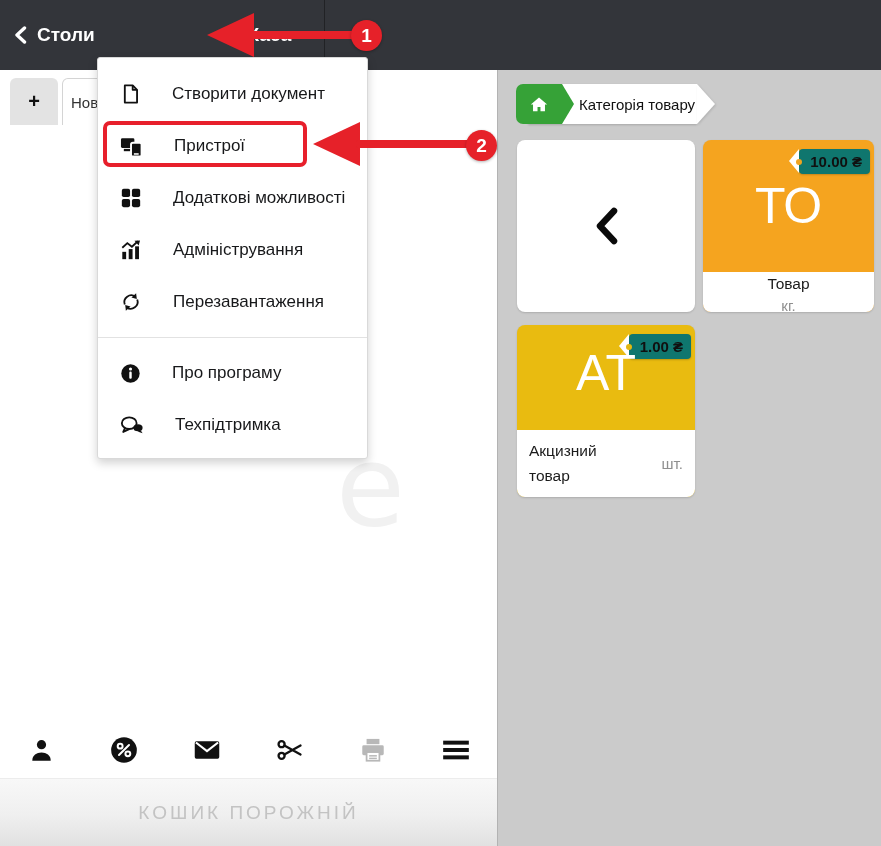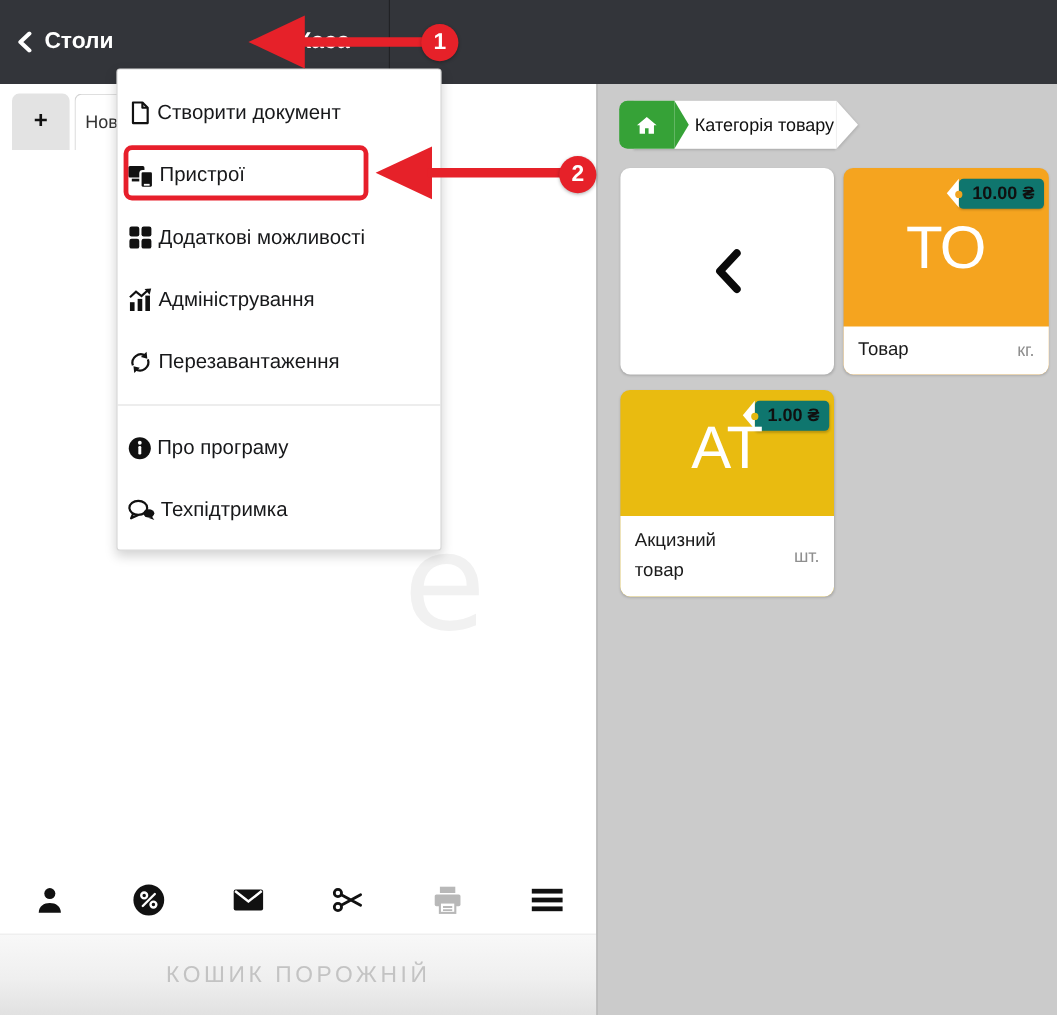--- a/index.html
+++ b/index.html
@@ -20,21 +20,21 @@
   .tb-kasa { position:absolute; left:215px; top:0; width:110px; height:70px;
              border-right:1px solid rgba(0,0,0,0.35); display:flex; align-items:center; justify-content:center;
              color:#fff; font-size:19px; font-weight:700; }
   .hamb { display:inline-block; width:24px; }
   .hamb span { display:block; height:3.4px; background:#fff; border-radius:1px; margin:3.2px 0; }
 
   
   .popup { position:absolute; left:97px; top:57px; width:271px; height:402px; background:#fff;
            border:1px solid #d9d9d9; border-radius:3px; box-shadow:0 4px 10px rgba(0,0,0,0.18);
            z-index:20; padding-top:10px; }
-  .mi { height:52px; display:flex; align-items:center; gap:4px; padding-left:8px; cursor:pointer; }
+  .mi { height:52px; display:flex; align-items:center; gap:31px; padding-left:22px; cursor:pointer; }
   .mi-label { font-size:17px; color:#17181a; }
   .mi svg { flex:0 0 auto; }
   .popup hr { border:none; border-top:1px solid #e2e2e2; margin:9px 0; }
 
   
   .ann { z-index:30; }
   .arrow-shaft { position:absolute; height:8px; background:#e62129; border-radius:2px; }
   .arrow-head  { position:absolute; width:0; height:0; border-top:22px solid transparent;
                  border-bottom:22px solid transparent; border-right:47px solid #e62129; }
   .badge { position:absolute; width:31px; height:31px; border-radius:50%; background:#e62129;
@@ -80,21 +80,21 @@
   .card-back { left:19px; top:70px; width:178px; height:172px; background:#fff;
                display:flex; align-items:center; justify-content:center; }
   .card-to { left:205px; top:70px; width:171px; height:172px; background:#f5a41f; }
   .card-at { left:19px; top:255px; width:178px; height:172px; background:#e9bb10; }
   .abbr-zone { position:absolute; left:0; right:0; top:0; display:flex; align-items:center; justify-content:center;
                color:#fff; font-size:50px; font-weight:400; }
   .card-to .abbr-zone { height:132px; }
   .card-at .abbr-zone { height:96px; }
   .card-label { position:absolute; left:0; right:0; bottom:0; background:#fff; border-radius:0 0 8px 8px;
                 display:flex; align-items:center; justify-content:space-between; padding:0 12px; }
-  .card-to .card-label { height:40px; }
+  .card-to .card-label { height:40px;flex-direction:column; }
   .card-at .card-label { height:67px; }
   .prod-name { font-size:15.5px; color:#1b1b1b; line-height:1.6; }
   .card-at .prod-name { width:95px; }
   .prod-unit { font-size:15px; color:#8f8f8f; }
   .pricetag { position:absolute; top:9px; right:4px; height:25px; background:#0f766e; border-radius:4px;
               display:flex; align-items:center; padding:0 8px 0 11px; font-size:15px; font-weight:700; color:#101010;
               box-shadow:0 1px 2px rgba(0,0,0,0.2); }
   .pricetag::before { content:""; position:absolute; left:-10px; top:0; width:0; height:0;
               border-top:12.5px solid transparent; border-bottom:12.5px solid transparent; border-right:10px solid #fff; }
   .pricetag .hole { position:absolute; left:-3px; top:9.5px; width:6px; height:6px; border-radius:50%; }

